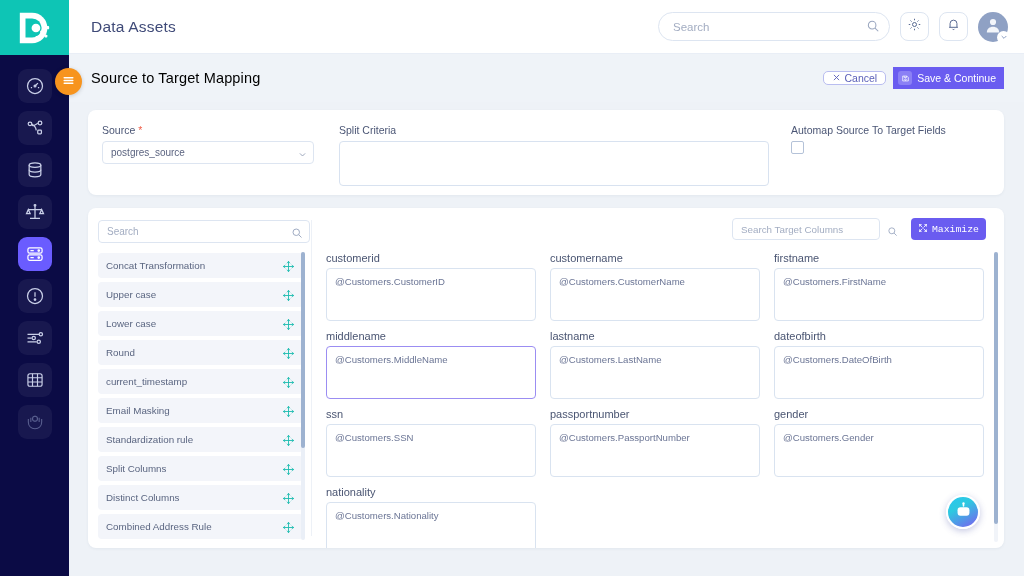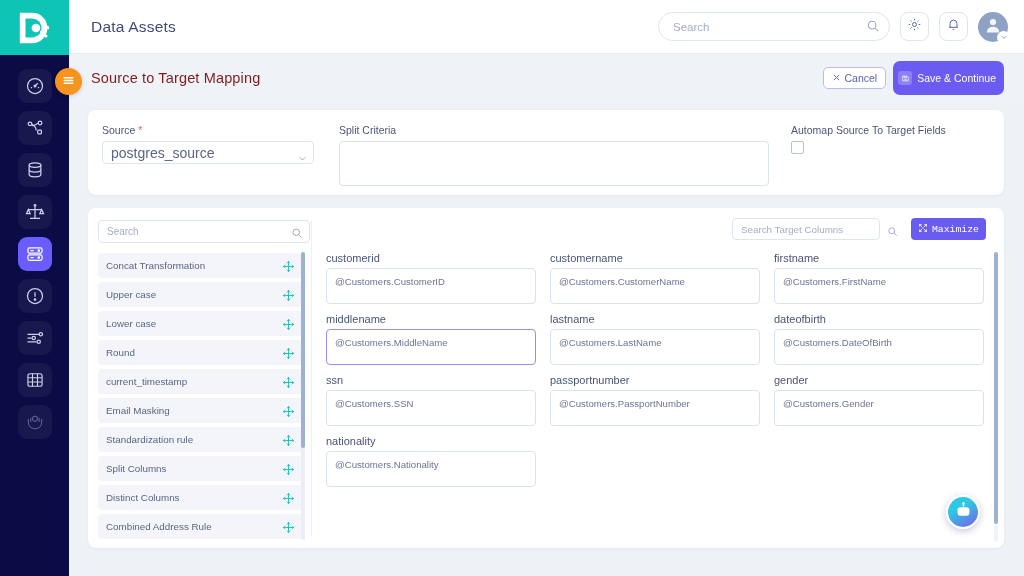--- a/index.html
+++ b/index.html
@@ -134,45 +134,45 @@
     display: flex; align-items: center; justify-content: center;
     z-index: 10; cursor: pointer;
     box-shadow: 0 1px 4px rgba(0,0,0,.18);
   }
   .hamburger svg { width: 13px; height: 13px; }
   .hamburger svg * { stroke: #fff; }
 
   .section-title {
     margin-left: 22px;
     font-size: 14.5px;
-    color: #7f1d1d;
+    color: #000000;
     letter-spacing: .15px;
   }
   .subheader-actions {
     margin-left: auto; margin-right: 20px;
     display: flex; align-items: center; gap: 7px;
   }
   .btn-cancel {
-    height: 22px;
+    height: 14px;
     border: 1px solid #b9bdf0;
     border-radius: 5px;
     background: #fff;
     color: #5a5fb8;
     font-size: 10.5px;
     padding: 0 8px;
     display: flex; align-items: center; gap: 4px;
     cursor: pointer;
     font-family: "Liberation Sans", sans-serif;
   }
   .btn-cancel svg { width: 9px; height: 9px; }
   .btn-cancel svg * { stroke: #5a5fb8; }
   .btn-save {
-    height: 34px;
+    height: 22px;
     border: none;
-    border-radius: 7px;
+    border-radius: 0;
     background: #6a5cf0;
     color: #fff;
     font-size: 10.5px;
     padding: 0 8px 0 5px;
     display: flex; align-items: center; gap: 5px;
     cursor: pointer;
     font-family: "Liberation Sans", sans-serif;
   }
   .btn-save .sv-ic {
     width: 14px; height: 14px;
@@ -202,21 +202,21 @@
   .req { color: #f0624d; }
 
   .select-box {
     position: relative;
     width: 212px; height: 23px;
     border: 1px solid #dde5f1;
     border-radius: 4px;
     background: #fff;
     display: flex; align-items: center;
     padding: 0 20px 0 8px;
-    font-size: 14px; color: #5b6480;
+    font-size: 10px; color: #5b6480;
     cursor: pointer;
   }
   .select-box .chev { position: absolute; right: 6px; top: 8px; width: 9px; height: 9px; }
   .select-box .chev svg * { stroke: #8a96b0; }
 
   .textarea-box {
     width: 430px; height: 45px;
     border: 1px solid #d8e2f0;
     border-radius: 4px;
     background: #fff;
@@ -343,21 +343,21 @@
     display: grid;
     grid-template-columns: repeat(3, 210px);
     column-gap: 14px;
     row-gap: 9px;
   }
   .field-cell .fname {
     font-size: 11px; color: #4a5572;
     margin-bottom: 4px; display: block;
   }
   .field-box {
-    width: 210px; height: 36px;
+    width: 210px; height: 53px;
     border: 1px solid #d9e3f0;
     border-radius: 4px;
     background: #fff;
     padding: 7px 8px 0 8px;
     font-size: 9.6px;
     color: #6b7595;
     cursor: text;
   }
   .field-box.focused { border: 1px solid #9b8df2; }
 

